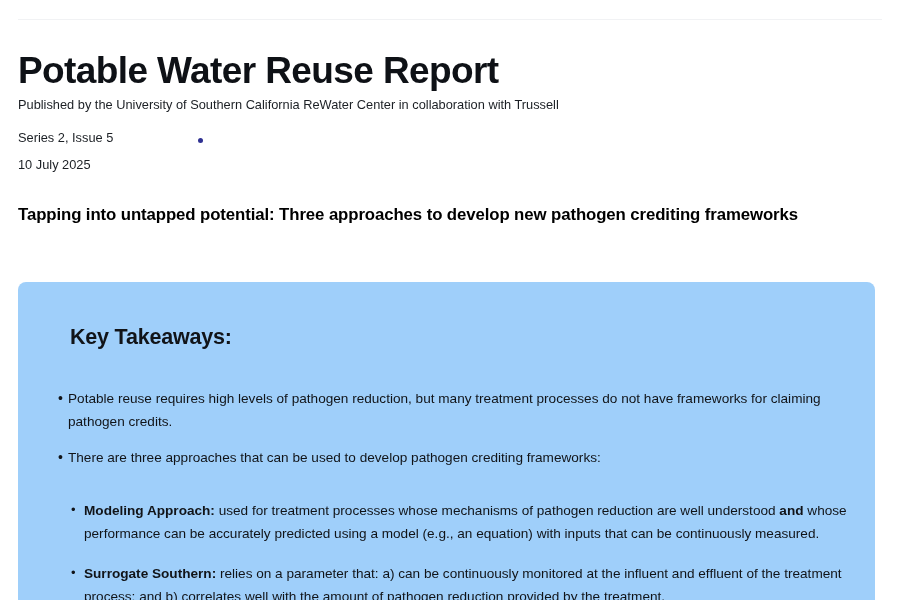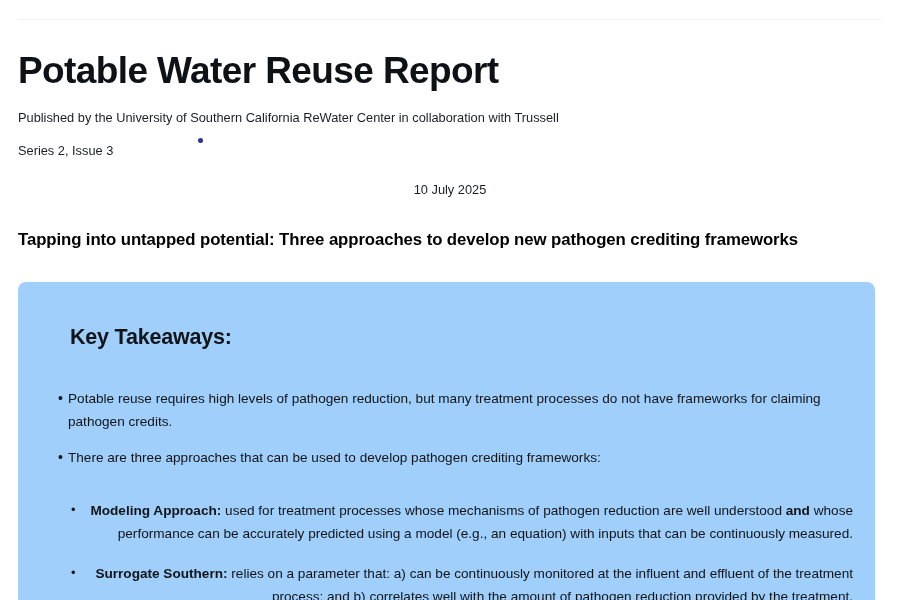--- a/index.html
+++ b/index.html
@@ -50,25 +50,25 @@
     line-height: 1.12;
     font-weight: 800;
     letter-spacing: -0.6px;
     color: #0e1116;
   }
 
   .meta-line {
     font-size: 12.8px;
     line-height: 1.45;
     color: #1b1f24;
-    margin-top: 18px;
+    margin-top: 5px;
     font-weight: 400;
   }
   .meta-line.second { margin-top: 14px; }
-  .meta-line.third  { margin-top: 20px; text-align: center; }
+  .meta-line.third  { margin-top: 8px; }
 
   .section-heading {
     margin: 0;
     padding-top: 27px;
     font-size: 16.8px;
     line-height: 1.62;
     font-weight: 700;
     color: #000000;
     max-width: 830px;
     letter-spacing: -0.1px;
@@ -128,21 +128,20 @@
     padding: 0;
     padding-top: 16px;
   }
   ul.level2 > li {
     position: relative;
     padding-left: 16px;
     margin-bottom: 17px;
     font-size: 13.6px;
     line-height: 1.68;
     color: #111418;
-    text-align: right;
   }
   ul.level2 > li::before {
     content: "\2022";
     position: absolute;
     left: 3px;
     top: -1px;
     font-size: 13px;
     line-height: 1.68;
     color: #111418;
   }
@@ -167,21 +166,21 @@
 <div class="page">
 
   <div class="top-divider"></div>
 
   <div class="content">
 
     <h1 class="doc-title">Potable Water Reuse Report</h1>
 
     <div class="meta-line first">Published by the University of Southern California ReWater Center in collaboration with Trussell</div>
 
-    <div class="meta-line second">Series 2, Issue 3</div>
+    <div class="meta-line second">Series 2, Issue 5</div>
 
     <div class="meta-line third">10 July 2025</div>
 
     <h2 class="section-heading">Tapping into untapped potential: Three approaches to develop new pathogen crediting frameworks</h2>
   </div>
 
   <div class="dot-artifact"></div>
 
   <div class="callout">
 

